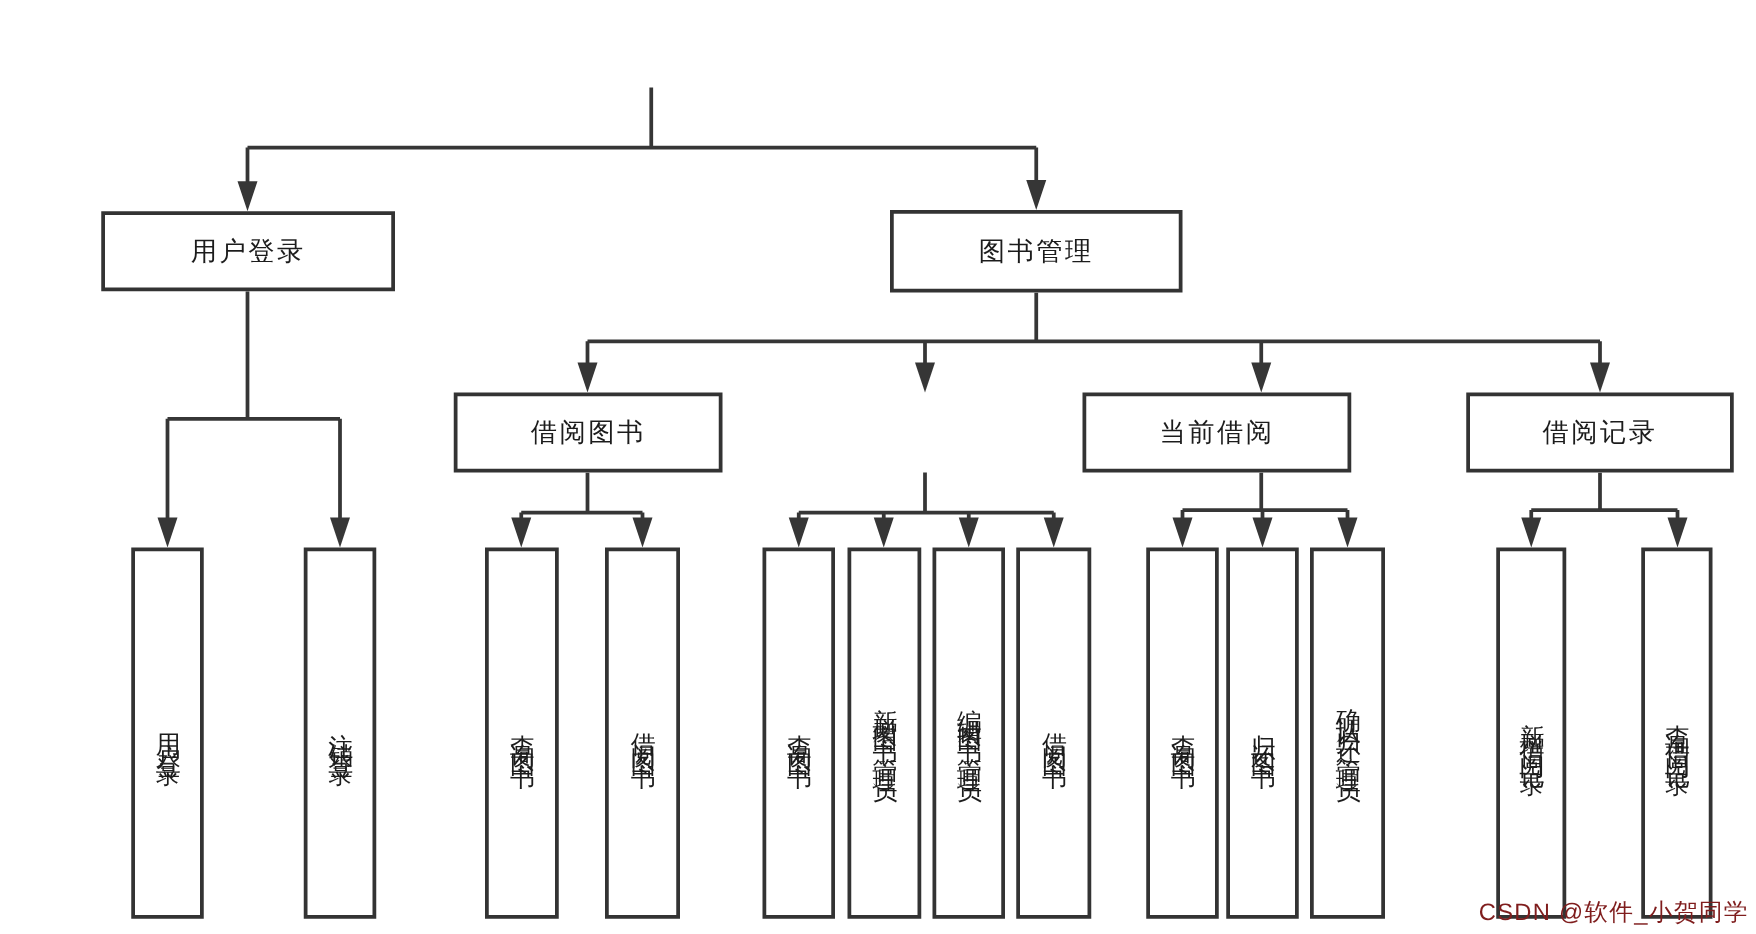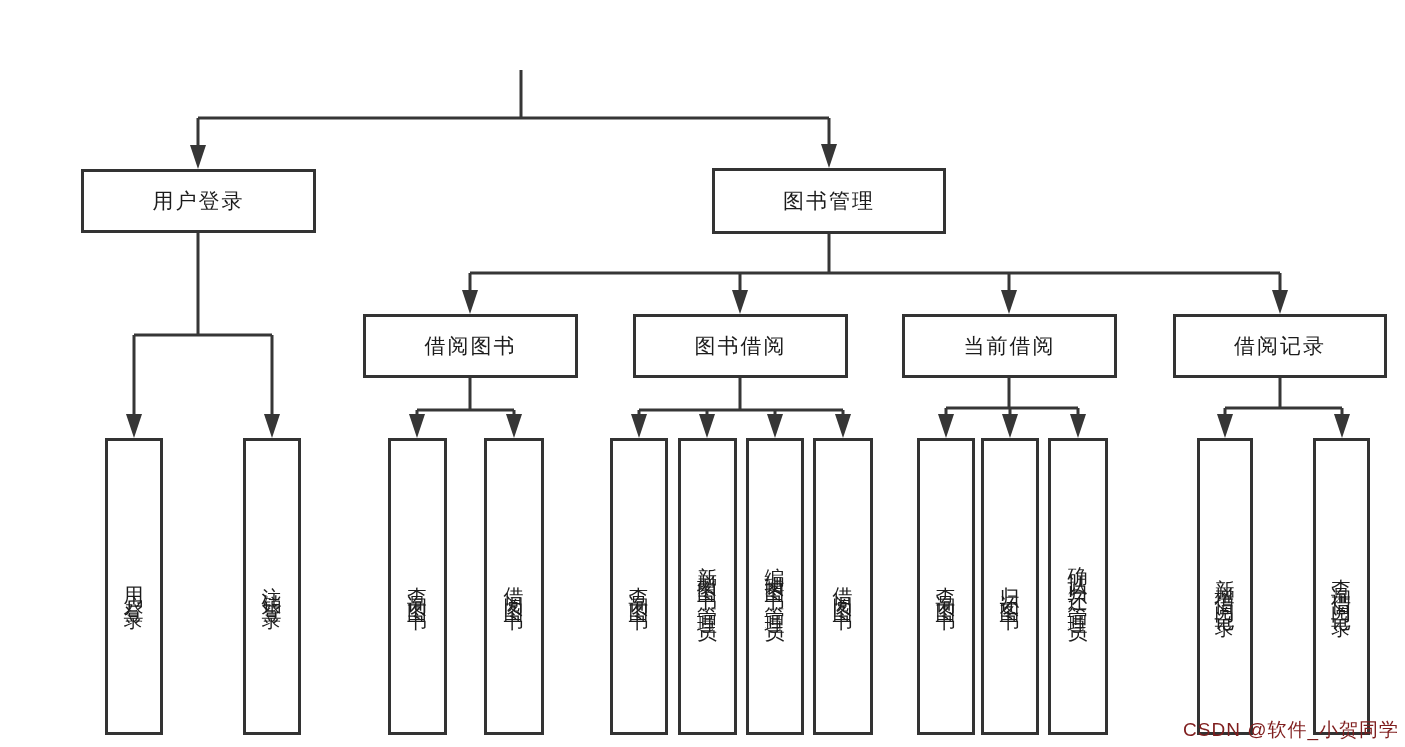--- a/index.html
+++ b/index.html
@@ -76,24 +76,21 @@
   <div class="box hbox" style="left:81px; top:169px; width:235px; height:64px;">
     <span class="label">用户登录</span>
   </div>
   <div class="box hbox" style="left:712px; top:168px; width:234px; height:66px;">
     <span class="label">图书管理</span>
   </div>
 
   <div class="box hbox" style="left:363px; top:314px; width:215px; height:64px;">
     <span class="label">借阅图书</span>
   </div>
-  <div class="box hbox" style="left:633px; top:314px; width:215px; height:64px;">
-    <span class="label">图书借阅</span>
-  </div>
-  <div class="box hbox" style="left:902px; top:314px; width:215px; height:64px;">
+  <div class="box hbox" style="left:866px; top:314px; width:215px; height:64px;">
     <span class="label">当前借阅</span>
   </div>
   <div class="box hbox" style="left:1173px; top:314px; width:214px; height:64px;">
     <span class="label">借阅记录</span>
   </div>
 
   <div class="box leaf" style="left:105px; top:438px; width:58px; height:297px;">
     <span class="label">用户登录</span>
   </div>
   <div class="box leaf" style="left:243px; top:438px; width:58px; height:297px;">

